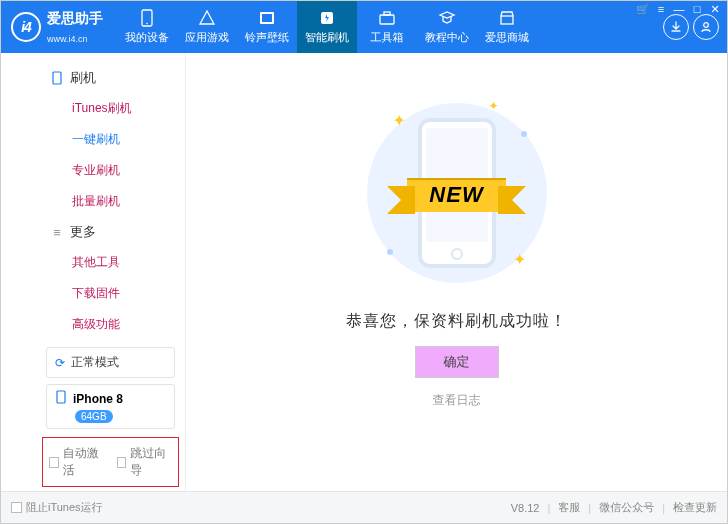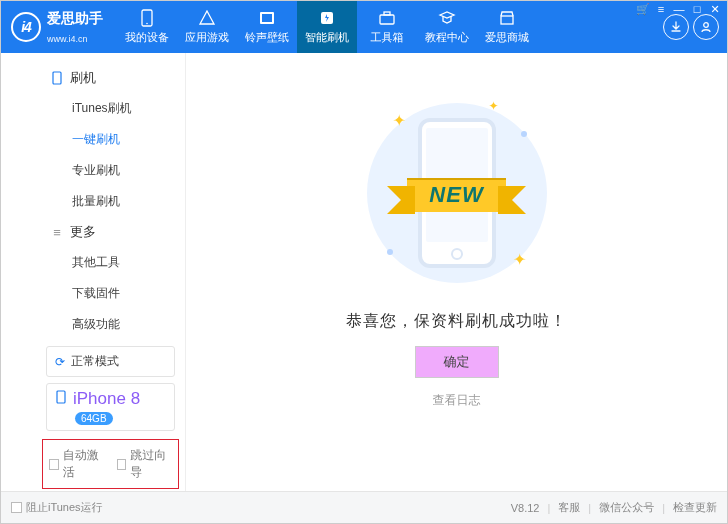--- a/index.html
+++ b/index.html
@@ -21,42 +21,42 @@
   .win-buttons { position: absolute; right: 6px; top: 2px; display: flex; gap: 6px; font-size: 11px; }
   .win-btn { width: 12px; height: 12px; display:flex; align-items:center; justify-content:center; cursor:pointer;}
   .header-right .circle-btn { width: 26px; height:26px; border:1.5px solid #fff; border-radius:50%; display:flex; align-items:center; justify-content:center; cursor:pointer; opacity:0.95;}
   
   
   .body { flex:1; display:flex; min-height:0;}
   .sidebar { width: 150px; border-right: 1px solid #eee; padding:10px 0 0 0; display:flex; flex-direction:column;margin-left:35px;}
   .side-section-title { display:flex; align-items:center; gap:6px; padding: 6px 14px; font-size: 13px; color:#333; font-weight:500;}
   .side-section-title .icon-slot { width:14px; display:inline-flex; justify-content:center; color:#1e7cf0;}
   .side-items { padding-left: 36px; }
-  .side-item { padding: 7px 0; font-size: 12px; color: #404040; cursor:pointer;}
+  .side-item { padding: 7px 0; font-size: 12px; color: #be185d; cursor:pointer;}
   .side-item.active { color: #1e7cf0; }
   
   .side-bottom { margin-top:auto; border-top: none; }
   .mode-row { margin: 6px 10px; border:1px solid #e3e3e3; border-radius:3px; padding:6px 8px; display:flex; align-items:center; gap:6px; font-size:12px; color:#444; cursor:pointer;}
   .device-row { margin: 4px 10px 8px 10px; border:1px solid #e3e3e3; border-radius:3px; padding:5px 8px; display:flex; flex-direction:column; gap:3px; cursor:pointer;}
-  .device-line1 { display:flex; align-items:center; gap:6px; font-size:17px; color:#8b5cf6; font-weight:400;}
+  .device-line1 { display:flex; align-items:center; gap:6px; font-size:12px; color:#000000; font-weight:700;}
   .device-badge { background:#3a9dff; color:#fff; font-size:10px; padding:1px 6px; border-radius:7px; width:max-content; margin-left:20px;}
   
   .redbox { border:1.5px solid #d23; margin: 0 6px 4px 6px; padding: 7px 6px; display:flex; gap:12px; }
   .check-row { display:flex; align-items:center; gap:4px; font-size:12px; color:#777; cursor:pointer;}
   .fake-check { width:11px; height:11px; border:1px solid #bbb; background:#fff; display:inline-block;}
 
   .main { flex:1; display:flex; flex-direction:column; align-items:center; justify-content:flex-start; padding-top: 40px; position:relative;}
   
   .phone-illustration { width:200px; height:200px; position:relative; display:flex; align-items:center; justify-content:center;}
   .bg-circle { width:180px; height:180px; background:#eaf3ff; border-radius:50%; position:absolute;}
   .phone { width: 78px; height: 150px; background:#fff; border: 4px solid #dbe6f5; border-radius: 12px; position:relative; z-index:2; display:flex; flex-direction:column; align-items:center;}
   .phone-screen { flex:1; margin:6px 4px; background:#f5f9ff; border-radius:2px; width: calc(100% - 8px);}
   .phone-home { width:12px; height:12px; border:2px solid #dbe6f5; border-radius:50%; margin-bottom:4px;}
   .ribbon { position:absolute; z-index:3; top: 85px; }
-  .ribbon-body { background:#ffc928; color:#0f766e; font-weight:bold; font-style:italic; font-size:22px; padding:4px 22px; letter-spacing:1px; position:relative; box-shadow: 0 2px 0 #d9a400 inset;}
+  .ribbon-body { background:#ffc928; color:#000000; font-weight:bold; font-style:italic; font-size:22px; padding:4px 22px; letter-spacing:1px; position:relative; box-shadow: 0 2px 0 #d9a400 inset;}
   .ribbon-body:before, .ribbon-body:after { content:""; position:absolute; top:8px; width:0;height:0; border: 14px solid #f0b400;}
   .ribbon-body:before { left:-20px; border-left-color:transparent;}
   .ribbon-body:after { right:-20px; border-right-color:transparent;}
   .sparkle { position:absolute; color:#ffc928; font-size:16px; z-index:2;}
   .dot { position:absolute; width:6px; height:6px; border-radius:50%; background:#b8d5ff; z-index:2;}
 
   .success-text { font-size: 16px; color:#333; margin-top: 18px; letter-spacing:1px;}
   .confirm-btn { margin-top: 14px; border:1px solid #ccc; background:#f0abfc; padding: 6px 28px; font-size:13px; color:#444; cursor:pointer;}
   .log-link { margin-top: 14px; font-size:12px; color:#999; cursor:pointer;}
 

